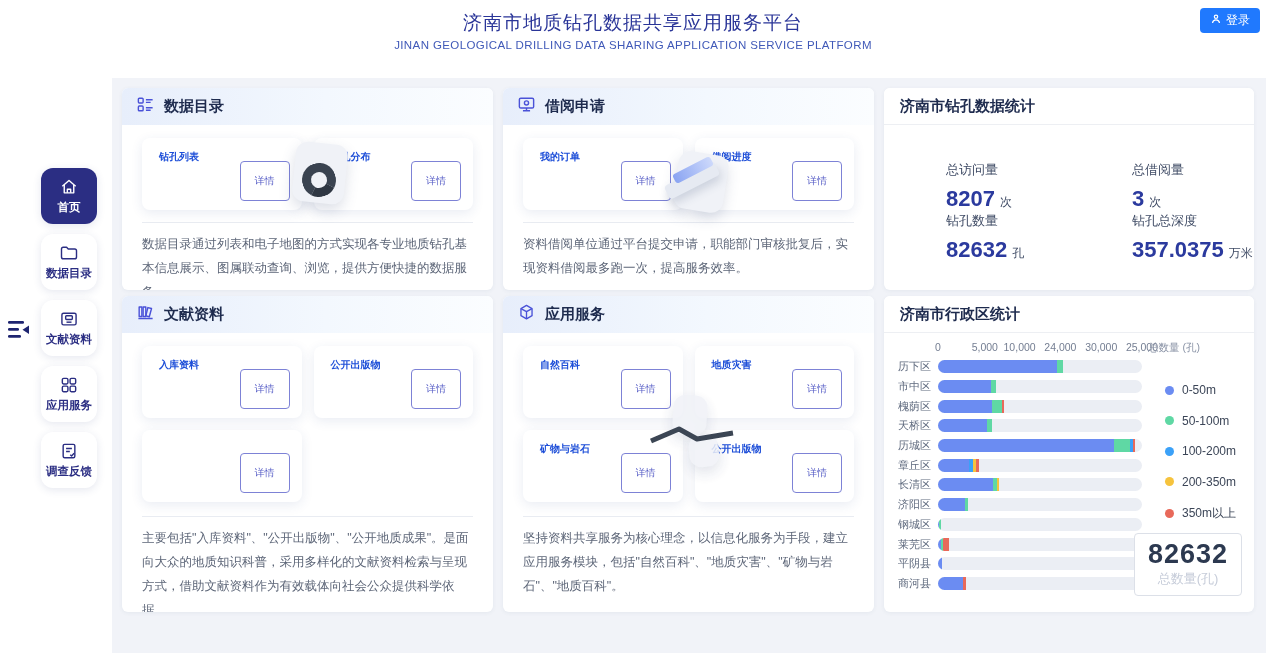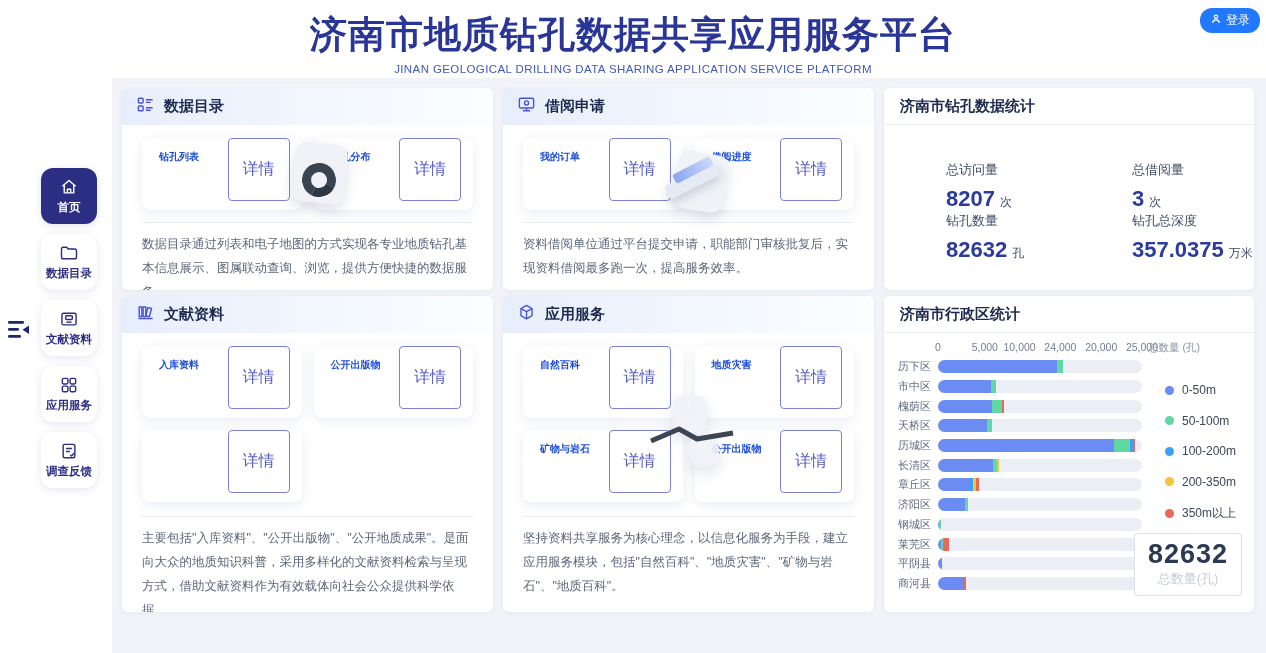--- a/index.html
+++ b/index.html
@@ -3,24 +3,24 @@
 <meta charset="utf-8">
 <style>
   * { margin:0; padding:0; box-sizing:border-box; }
   html,body { width:1266px; height:653px; font-family:"Liberation Sans","DejaVu Sans",sans-serif; background:#fff; }
   .page { position:relative; width:1266px; height:653px; overflow:hidden; background:#fff; }
   .main-bg { position:absolute; left:112px; top:78px; right:0; bottom:0; background:#f1f3f8; }
 
   
   .app-header { position:absolute; top:0; left:0; width:100%; height:78px; background:#fff; z-index:5; }
   .title-wrap { position:absolute; left:0; right:0; top:10px; text-align:center; }
-  .page-title { font-size:37px; font-weight:700; color:#2a3598; letter-spacing:1px; }
+  .page-title { font-size:19px; font-weight:400; color:#2a3598; letter-spacing:1px; }
   .page-subtitle { margin-top:3px; font-size:11.5px; color:#4059b8; letter-spacing:.4px; }
   .login-btn { position:absolute; right:6px; top:8px; display:flex; align-items:center; gap:4px;
-    background:#2079fe; color:#fff; border:none; border-radius:12px; font-size:12px;
+    background:#2079fe; color:#fff; border:none; border-radius:4px; font-size:12px;
     padding:4px 10px; cursor:pointer; font-family:inherit; }
 
   
   .collapse-toggle { position:absolute; left:7px; top:317px; width:26px; height:26px; cursor:pointer; z-index:6; }
   .sidebar { position:absolute; left:41px; top:168px; width:56px; z-index:6; }
   .nav-item { width:56px; height:56px; margin-bottom:10px; border-radius:12px; background:#fff;
     box-shadow:0 2px 8px rgba(40,60,120,.12); display:flex; flex-direction:column; align-items:center;
     justify-content:center; gap:3px; color:#2b2e83; cursor:pointer; }
   .nav-item.active { background:#2b2e83; color:#fff; }
   .nav-label { font-size:11.5px; font-weight:700; white-space:nowrap; }
@@ -34,22 +34,22 @@
   .card-head { height:37px; display:flex; align-items:center; gap:9px; padding:0 14px;
     background:linear-gradient(90deg,#e7eefb 0%,#f3f8fe 55%,#fbfdff 100%); }
   .card-head.plain { background:#fff; border-bottom:1px solid #edeff3; padding:0 16px; }
   .head-title { font-size:15px; font-weight:700; color:#1e2b4e; }
   .card-body { position:relative; padding:13px 20px 0; }
   .subrow { display:flex; gap:12px; margin-bottom:12px; }
   .subcard { position:relative; flex:1; height:72px; background:#fff; border-radius:8px;
     box-shadow:0 3px 12px rgba(40,70,140,.10); cursor:pointer; z-index:1; }
   .subcard.half { flex:0 0 calc(50% - 6px); }
   .subcard-title { padding:12px 0 0 17px; font-size:10px; font-weight:700; color:#1d4ed8; }
-  .detail-btn { position:absolute; right:12px; bottom:9px; font-size:16px; color:#565dc6;
-    background:#fff; border:1px solid #7d82d6; border-radius:4px; padding:20px 14px; cursor:pointer; font-family:inherit; }
+  .detail-btn { position:absolute; right:12px; bottom:9px; font-size:10px; color:#565dc6;
+    background:#fff; border:1px solid #7d82d6; border-radius:4px; padding:12px 14px; cursor:pointer; font-family:inherit; }
   .divider { height:1px; background:#e9ecf2; margin:2px 0 0; }
   .desc { margin-top:9px; font-size:12.5px; line-height:1.92; color:#5d6678; }
 
   
   .deco { position:absolute; pointer-events:none; z-index:2; }
   .deco .lightsq { position:absolute; background:#f0f2f7; border-radius:12px; box-shadow:0 6px 14px rgba(60,80,120,.18); }
   .deco .ring { position:absolute; border-radius:50%; border:9px solid #3a4350; }
   .deco .bar1 { position:absolute; width:56px; height:15px; border-radius:4px; background:#e6eaf2; transform:rotate(-27deg); box-shadow:0 5px 10px rgba(60,80,120,.2); }
   .deco .bar2 { position:absolute; width:42px; height:10px; border-radius:3px; background:linear-gradient(90deg,#8aa4f2,#cdd9fb); transform:rotate(-27deg); }
 
@@ -332,21 +332,21 @@
     <section class="card">
       <div class="card-head plain">
         <span class="head-title">济南市行政区统计</span>
       </div>
       <div class="chart-body">
         <div class="chart-axis">
             <span class="tick" style="left: 0%;">0</span>
             <span class="tick" style="left: 20%; padding-left: 12px;">5,000</span>
             <span class="tick" style="left: 40%;">10,000</span>
             <span class="tick" style="left: 60%;">24,000</span>
-            <span class="tick" style="left: 80%;">20,000</span>
+            <span class="tick" style="left: 80%;">30,000</span>
             <span class="tick" style="left: 100%;">25,000</span>
             <span class="axisname">总数量 (孔)</span>
           </div>
         <div>
             <div class="crow">
               <span class="clabel">历下区</span>
               <div class="ctrack">
                 <div class="cseg" style="width: 58.4%; background: rgb(107, 140, 242);"></div>
                 <div class="cseg" style="width: 3%; background: rgb(95, 216, 164);"></div>
               </div>
@@ -377,37 +377,37 @@
               <span class="clabel">历城区</span>
               <div class="ctrack">
                 <div class="cseg" style="width: 86.4%; background: rgb(107, 140, 242);"></div>
                 <div class="cseg" style="width: 7.8%; background: rgb(95, 216, 164);"></div>
                 <div class="cseg" style="width: 1.2%; background: rgb(59, 161, 248);"></div>
                 <div class="cseg" style="width: 0.4%; background: rgb(246, 195, 61);"></div>
                 <div class="cseg" style="width: 0.6%; background: rgb(232, 105, 90);"></div>
               </div>
             </div>
             <div class="crow">
-              <span class="clabel">长清区</span>
-              <div class="ctrack">
-                <div class="cseg" style="width: 27%; background: rgb(107, 140, 242);"></div>
-                <div class="cseg" style="width: 1.8%; background: rgb(95, 216, 164);"></div>
-                <div class="cseg" style="width: 1%; background: rgb(246, 195, 61);"></div>
-              </div>
-            </div>
-            <div class="crow">
               <span class="clabel">章丘区</span>
               <div class="ctrack">
                 <div class="cseg" style="width: 15.4%; background: rgb(107, 140, 242);"></div>
                 <div class="cseg" style="width: 1.6%; background: rgb(59, 161, 248);"></div>
                 <div class="cseg" style="width: 1.4%; background: rgb(246, 195, 61);"></div>
                 <div class="cseg" style="width: 1.6%; background: rgb(232, 105, 90);"></div>
               </div>
             </div>
             <div class="crow">
+              <span class="clabel">长清区</span>
+              <div class="ctrack">
+                <div class="cseg" style="width: 27%; background: rgb(107, 140, 242);"></div>
+                <div class="cseg" style="width: 1.8%; background: rgb(95, 216, 164);"></div>
+                <div class="cseg" style="width: 1%; background: rgb(246, 195, 61);"></div>
+              </div>
+            </div>
+            <div class="crow">
               <span class="clabel">济阳区</span>
               <div class="ctrack">
                 <div class="cseg" style="width: 13.2%; background: rgb(107, 140, 242);"></div>
                 <div class="cseg" style="width: 1.6%; background: rgb(95, 216, 164);"></div>
               </div>
             </div>
             <div class="crow">
               <span class="clabel">钢城区</span>
               <div class="ctrack">
                 <div class="cseg" style="width: 0.64%; background: rgb(107, 140, 242);"></div>

